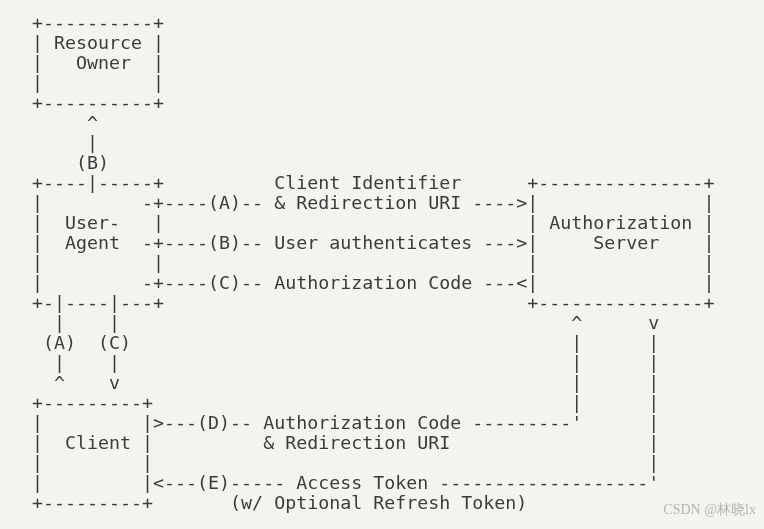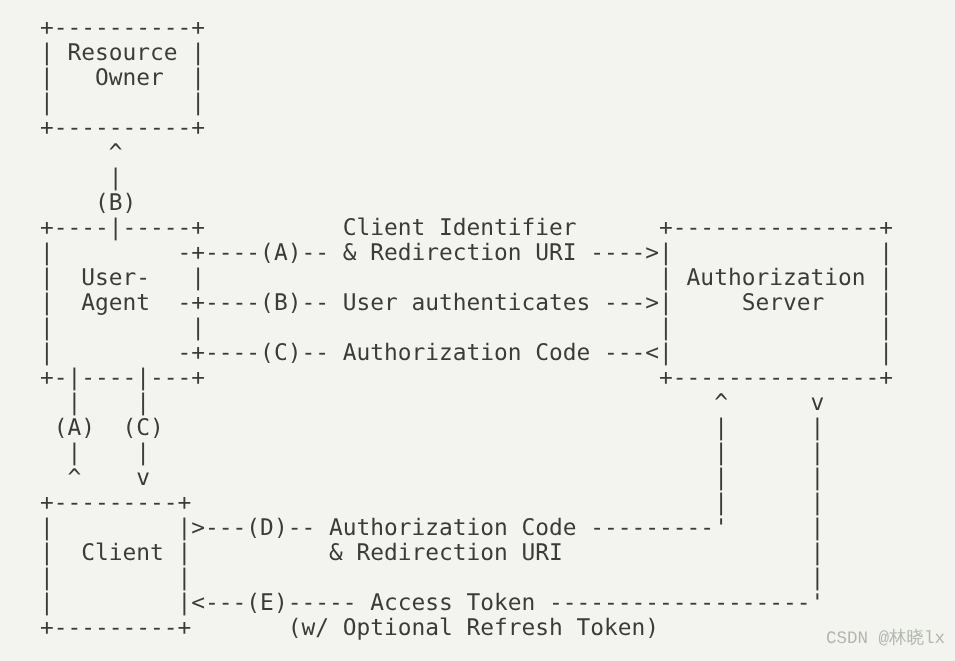--- a/index.html
+++ b/index.html
@@ -20,21 +20,21 @@
     font-size: 18.3px;
     line-height: 20px;
     color: #3b3b3b;
     white-space: pre;
     letter-spacing: 0;
   }
   .watermark {
     position: absolute;
     right: 8px;
     bottom: 10px;
-    font-family: Liberation Mono, monospace;
+    font-family: Liberation Serif, serif;
     font-size: 14px;
     color: #b3b6b0;
     user-select: none;
   }
 </style>
 </head>
 <body>
 
 <div class="page">
   <pre class="ascii-diagram">+----------+

